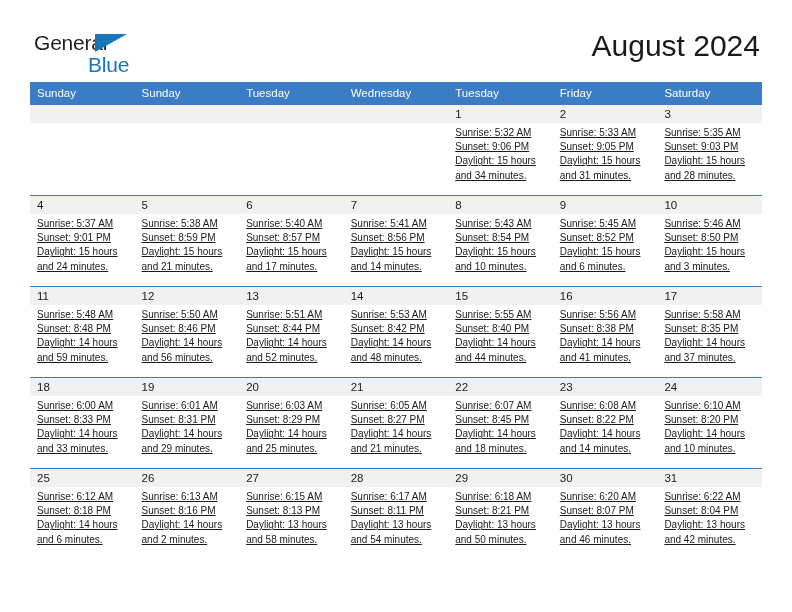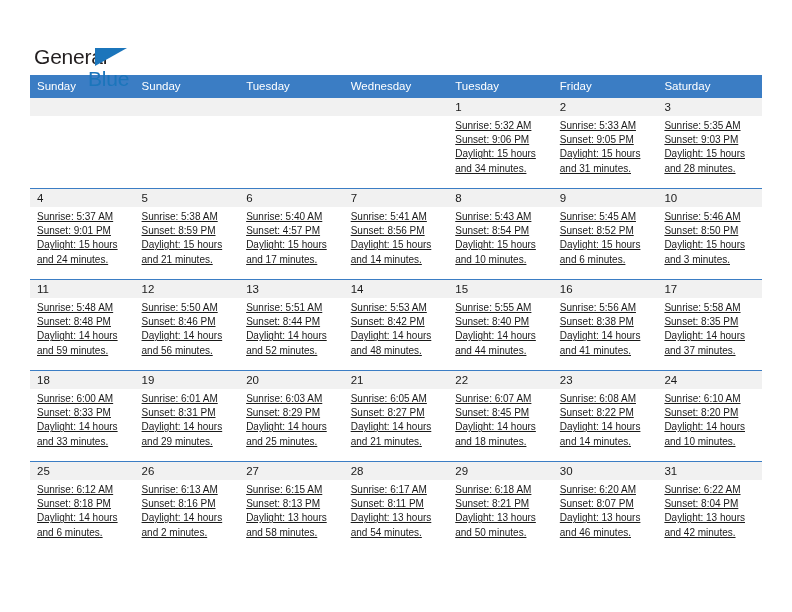--- a/index.html
+++ b/index.html
@@ -22,21 +22,21 @@
     height: 612px;
     box-sizing: border-box;
     padding: 0 30px;
   }
 
   
   .top {
     display: flex;
     align-items: flex-start;
     justify-content: flex-end;
-    padding-top: 44px;
+    padding-top: 30px;
     height: 74px;
     box-sizing: border-box;
   }
 
   .logo {
     position: relative;
     width: 120px;
     height: 50px;
     flex: 0 0 auto;
   }
@@ -82,21 +82,21 @@
   }
   .cal-subtitle {
     margin-top: 9px;
     font-size: 15px;
     color: #1a1a1a;
     white-space: nowrap;
   }
 
   
   .calendar {
-    margin-top: 1px;
+    margin-top: 8px;
     width: 732px;
     border-collapse: collapse;
     table-layout: fixed;
   }
   .calendar th {
     background: #3b7dc4;
     color: #ffffff;
     font-size: 11.5px;
     font-weight: normal;
     text-align: left;
@@ -153,20 +153,21 @@
 
   <div class="top">
 
     <div class="logo">
       <span class="logo-general">General</span>
       <span class="logo-triangle"></span>
       <span class="logo-blue">Blue</span>
     </div>
 
     <div class="titles">
+      <div class="cal-title">August 2024</div>
     </div>
 
   </div>
 
   <table class="calendar">
     <thead>
       <tr>
         <th>Sunday</th>
         <th>Sunday</th>
         <th>Tuesday</th>
@@ -234,21 +235,21 @@
               <div>Sunrise: 5:38 AM</div>
               <div>Sunset: 8:59 PM</div>
               <div class="daylight-line">Daylight: 15 hours</div>
               <div class="daylight-line">and 21 minutes.</div>
             </div>
           </td>
           <td>
             <div class="daynum-band">6</div>
             <div class="cell-body">
               <div>Sunrise: 5:40 AM</div>
-              <div>Sunset: 4:57 PM</div>
+              <div>Sunset: 8:57 PM</div>
               <div class="daylight-line">Daylight: 15 hours</div>
               <div class="daylight-line">and 17 minutes.</div>
             </div>
           </td>
           <td>
             <div class="daynum-band">7</div>
             <div class="cell-body">
               <div>Sunrise: 5:41 AM</div>
               <div>Sunset: 8:56 PM</div>
               <div class="daylight-line">Daylight: 15 hours</div>

